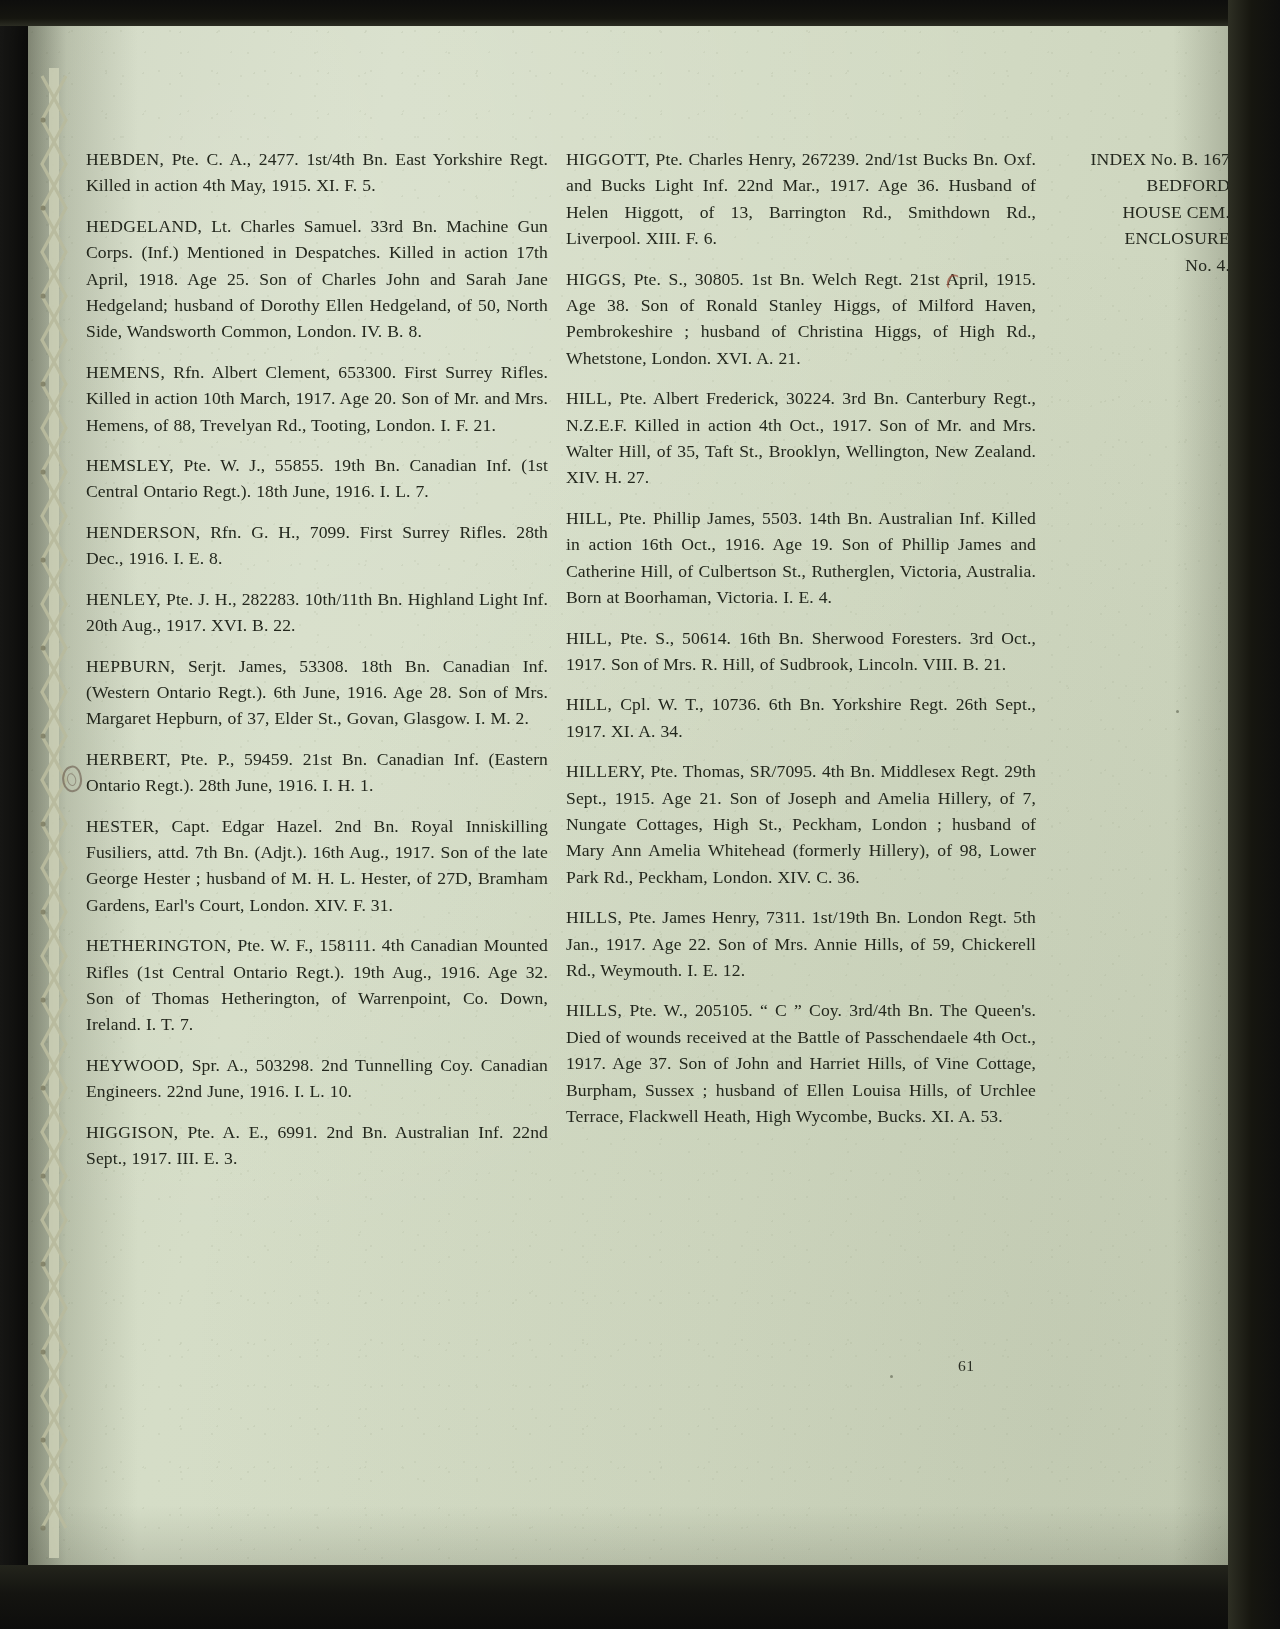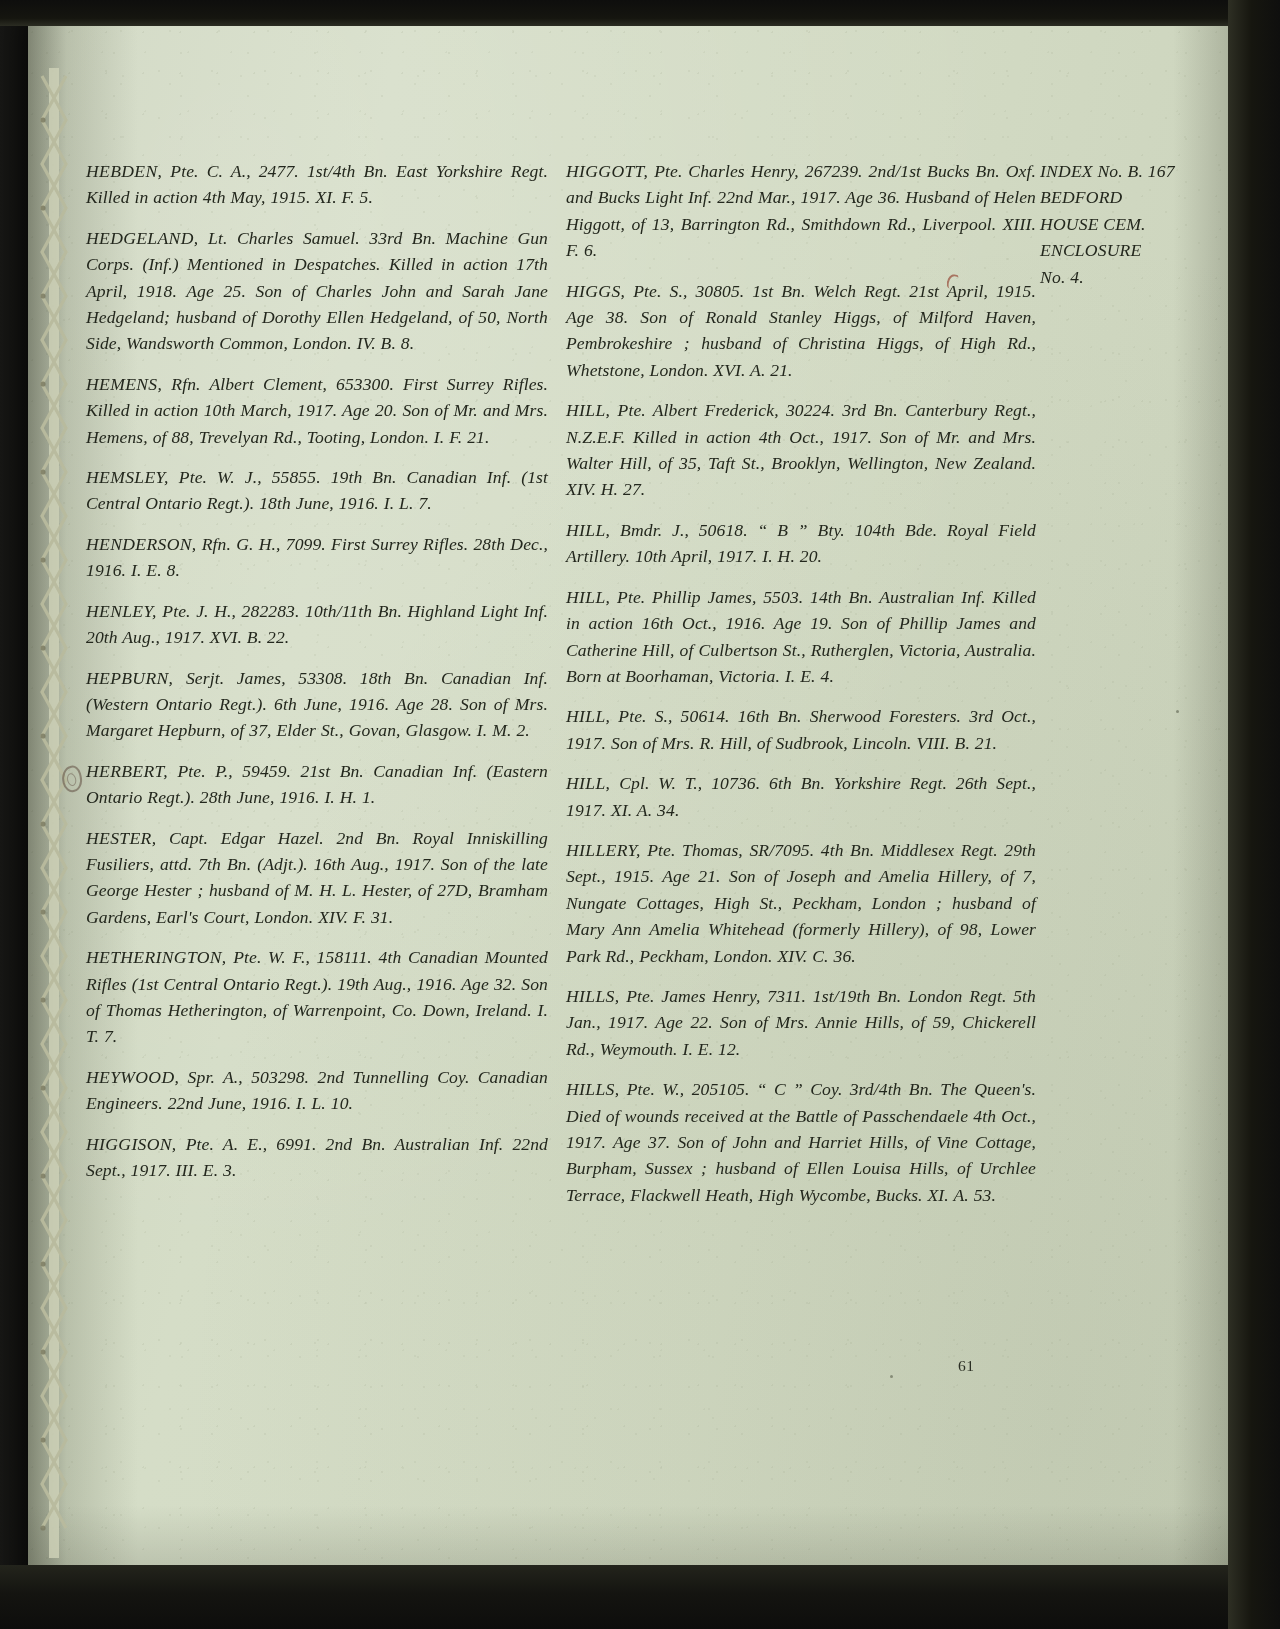--- a/index.html
+++ b/index.html
@@ -123,23 +123,22 @@
   
   .columns {
     position: absolute;
     left: 32px;
     top: 122px;
     width: 1148px;
     height: 1230px;
   }
   .col {
     position: absolute;
-    top: 16px;
+    top: 4px;
     color: #23271d;
-    font-style: italic;
   }
   .col-left  { left: 26px;  width: 462px; }
   .col-right { left: 506px; width: 470px; }
   .col-index { left: 980px; width: 190px; }
 
   .entry {
     font-size: 17.6px;
     line-height: 26.4px;
     text-align: justify;
     text-justify: inter-word;
@@ -155,21 +154,21 @@
     letter-spacing: .35px;
   }
 
   
   .index-block {
     font-size: 17.6px;
     line-height: 26.4px;
     color: #23271d;
     letter-spacing: .2px;
   }
-  .index-block div { white-space: nowrap; }
+  .index-block div { white-space: nowrap; text-align: right; }
 
   
   .folio {
     position: absolute;
     left: 930px;
     top: 1337px;
     font-size: 15.5px;
     color: #2a2e23;
     letter-spacing: .6px;
     font-family: Liberation Serif, serif;
@@ -270,21 +269,20 @@
         <p class="entry"><span class="sn">HESTER,</span><span> Capt. Edgar Hazel.  2nd Bn. Royal Inniskilling Fusiliers, attd. 7th Bn. (Adjt.).  16th Aug., 1917.  Son of the late George Hester ; husband of M. H. L. Hester, of 27D, Bramham Gardens, Earl's Court, London.  XIV.  F.  31.</span></p>
         <p class="entry"><span class="sn">HETHERINGTON,</span><span> Pte. W. F., 158111.  4th Canadian Mounted Rifles (1st Central Ontario Regt.).  19th Aug., 1916.  Age 32.  Son of Thomas Hetherington, of Warrenpoint, Co. Down, Ireland.  I.  T.  7.</span></p>
         <p class="entry"><span class="sn">HEYWOOD,</span><span> Spr. A., 503298.  2nd Tunnelling Coy. Canadian Engineers.  22nd June, 1916.  I.  L.  10.</span></p>
         <p class="entry"><span class="sn">HIGGISON,</span><span> Pte. A. E., 6991.  2nd Bn. Australian Inf.  22nd Sept., 1917.  III.  E.  3.</span></p>
       </div>
 
       <div class="col col-right">
         <p class="entry"><span class="sn">HIGGOTT,</span><span> Pte. Charles Henry, 267239. 2nd/1st Bucks Bn. Oxf. and Bucks Light Inf. 22nd Mar., 1917.  Age 36.  Husband of Helen Higgott, of 13, Barrington Rd., Smithdown Rd., Liverpool.  XIII.  F.  6.</span></p>
         <p class="entry"><span class="sn">HIGGS,</span><span> Pte. S., 30805.  1st Bn. Welch Regt. 21st April, 1915.  Age 38.  Son of Ronald Stanley Higgs, of Milford Haven, Pembrokeshire ; husband of Christina Higgs, of High Rd., Whetstone, London.  XVI.  A.  21.</span></p>
         <p class="entry"><span class="sn">HILL,</span><span> Pte. Albert Frederick, 30224.  3rd Bn. Canterbury Regt., N.Z.E.F.  Killed in action 4th Oct., 1917.   Son of Mr. and Mrs. Walter Hill, of 35, Taft St., Brooklyn, Wellington, New Zealand. XIV.  H.  27.</span></p>
-        <p class="entry"><span class="sn">HILL,</span><span> Bmdr. J., 50618.  “ B ” Bty. 104th Bde. Royal Field Artillery.  10th April, 1917.  I. H. 20.</span></p>
         <p class="entry"><span class="sn">HILL,</span><span> Pte. Phillip James, 5503.  14th Bn. Australian Inf.  Killed in action 16th Oct., 1916. Age 19.   Son of Phillip James and Catherine Hill, of Culbertson St., Rutherglen, Victoria, Australia. Born at Boorhaman, Victoria.  I.  E.  4.</span></p>
         <p class="entry"><span class="sn">HILL,</span><span> Pte. S., 50614.  16th Bn. Sherwood Foresters.  3rd Oct., 1917.  Son of Mrs. R. Hill, of Sudbrook, Lincoln. VIII.  B.  21.</span></p>
         <p class="entry"><span class="sn">HILL,</span><span> Cpl. W. T., 10736.  6th Bn. Yorkshire Regt.  26th Sept., 1917.  XI.  A.  34.</span></p>
         <p class="entry"><span class="sn">HILLERY,</span><span> Pte. Thomas, SR/7095.  4th Bn. Middlesex Regt.  29th Sept., 1915.  Age 21. Son of Joseph and Amelia Hillery, of 7, Nungate Cottages, High St., Peckham, London ; husband of Mary Ann Amelia Whitehead (formerly Hillery), of 98, Lower Park Rd., Peckham, London.  XIV. C.  36.</span></p>
         <p class="entry"><span class="sn">HILLS,</span><span> Pte. James Henry, 7311.  1st/19th Bn. London Regt.  5th Jan., 1917.  Age 22.   Son of Mrs. Annie Hills, of 59, Chickerell Rd., Weymouth. I.  E.  12.</span></p>
         <p class="entry"><span class="sn">HILLS,</span><span> Pte. W., 205105.  “ C ” Coy. 3rd/4th Bn. The Queen's.  Died of wounds received at the Battle of Passchendaele 4th Oct., 1917. Age 37.  Son of John and Harriet Hills, of Vine Cottage, Burpham, Sussex ; husband of Ellen Louisa Hills, of Urchlee Terrace, Flackwell Heath, High Wycombe, Bucks.  XI.  A.  53.</span></p>
       </div>
 
       <div class="col col-index">
         <div class="index-block">

